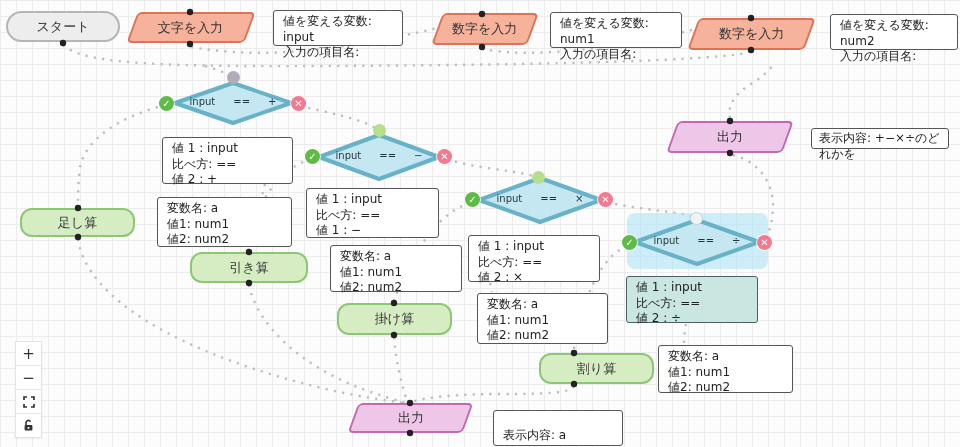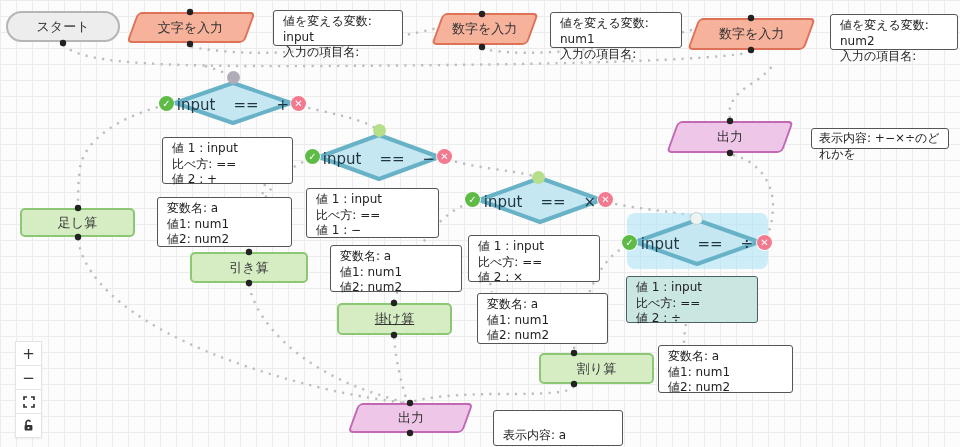--- a/index.html
+++ b/index.html
@@ -13,27 +13,27 @@
     font-family:"DejaVu Sans",sans-serif;
   }
   svg.layer{position:absolute;left:0;top:0;pointer-events:none;}
   .conn{fill:none;stroke:#bdbdbd;stroke-width:2.4;stroke-dasharray:2.2 6.2;}
   .node{position:absolute;box-sizing:border-box;display:flex;align-items:center;justify-content:center;
         font-size:13px;color:#333;}
   .para{border:2px solid;border-radius:5px;transform:skewX(-20deg);}
   .para>span{transform:skewX(20deg);}
   .input-shape{background:#f7b29c;border-color:#dd7257;}
   .output-shape{background:#eec6e8;border-color:#c268b4;}
-  .op{background:#d6edc4;border:2px solid #8cc873;border-radius:5px;}
+  .op{background:#d6edc4;border:2px solid #8cc873;border-radius:12px;}
   .start{background:#ededed;border:2px solid #b5b5b5;border-radius:17px;}
   .note{position:absolute;box-sizing:border-box;background:#fff;border:1.5px solid #555;border-radius:3px;
         padding:3px 9px;font-size:12px;line-height:15.5px;color:#222;}
   .note.selected{background:#c9e6e1;border-color:#4c5f66;}
   .dlabel{position:absolute;display:flex;justify-content:center;gap:18px;
-          font-size:15px;font-weight:500;color:#1f3540;}
+          font-size:10px;font-weight:500;color:#1f3540;}
   .badge{position:absolute;width:15px;height:15px;border-radius:50%;color:#fff;
          font-size:10px;line-height:15px;font-weight:bold;text-align:center;box-shadow:0 0 0 1px rgba(255,255,255,.8);}
   .yes{background:#5dbb46;}
   .no{background:#f3798f;}
   .tport{position:absolute;width:13px;height:13px;border-radius:50%;box-sizing:border-box;}
   .toolbar{position:absolute;left:15px;top:342px;width:27px;}
   .tool{box-sizing:border-box;width:27px;height:25px;background:#fff;border:1px solid #e4e4e4;
         display:flex;align-items:center;justify-content:center;font-size:15px;color:#333;
         box-shadow:0 1px 2px rgba(0,0,0,.06);margin-top:-1px;cursor:pointer;}
 </style>
@@ -141,21 +141,21 @@
     <div>比べ方: ==</div>
     <div>値 2 : ÷</div>
   </div>
 
   <div class="node op" style="left:20px;top:208px;width:115px;height:29px;">
     <span>足し算</span>
   </div>
   <div class="node op" style="left:190px;top:252px;width:118px;height:31px;">
     <span>引き算</span>
   </div>
-  <div class="node op" style="left:337px;top:303px;width:115px;height:32px;text-decoration:underline;">
+  <div class="node op" style="left:337px;top:303px;width:115px;height:32px;">
     <span>掛け算</span>
   </div>
   <div class="node op" style="left:539px;top:353px;width:115px;height:31px;">
     <span>割り算</span>
   </div>
 
   <div class="note" style="left:157px;top:197px;width:135px;height:50px;">
     <div>変数名: a</div>
     <div>値1: num1</div>
     <div>値2: num2</div>

